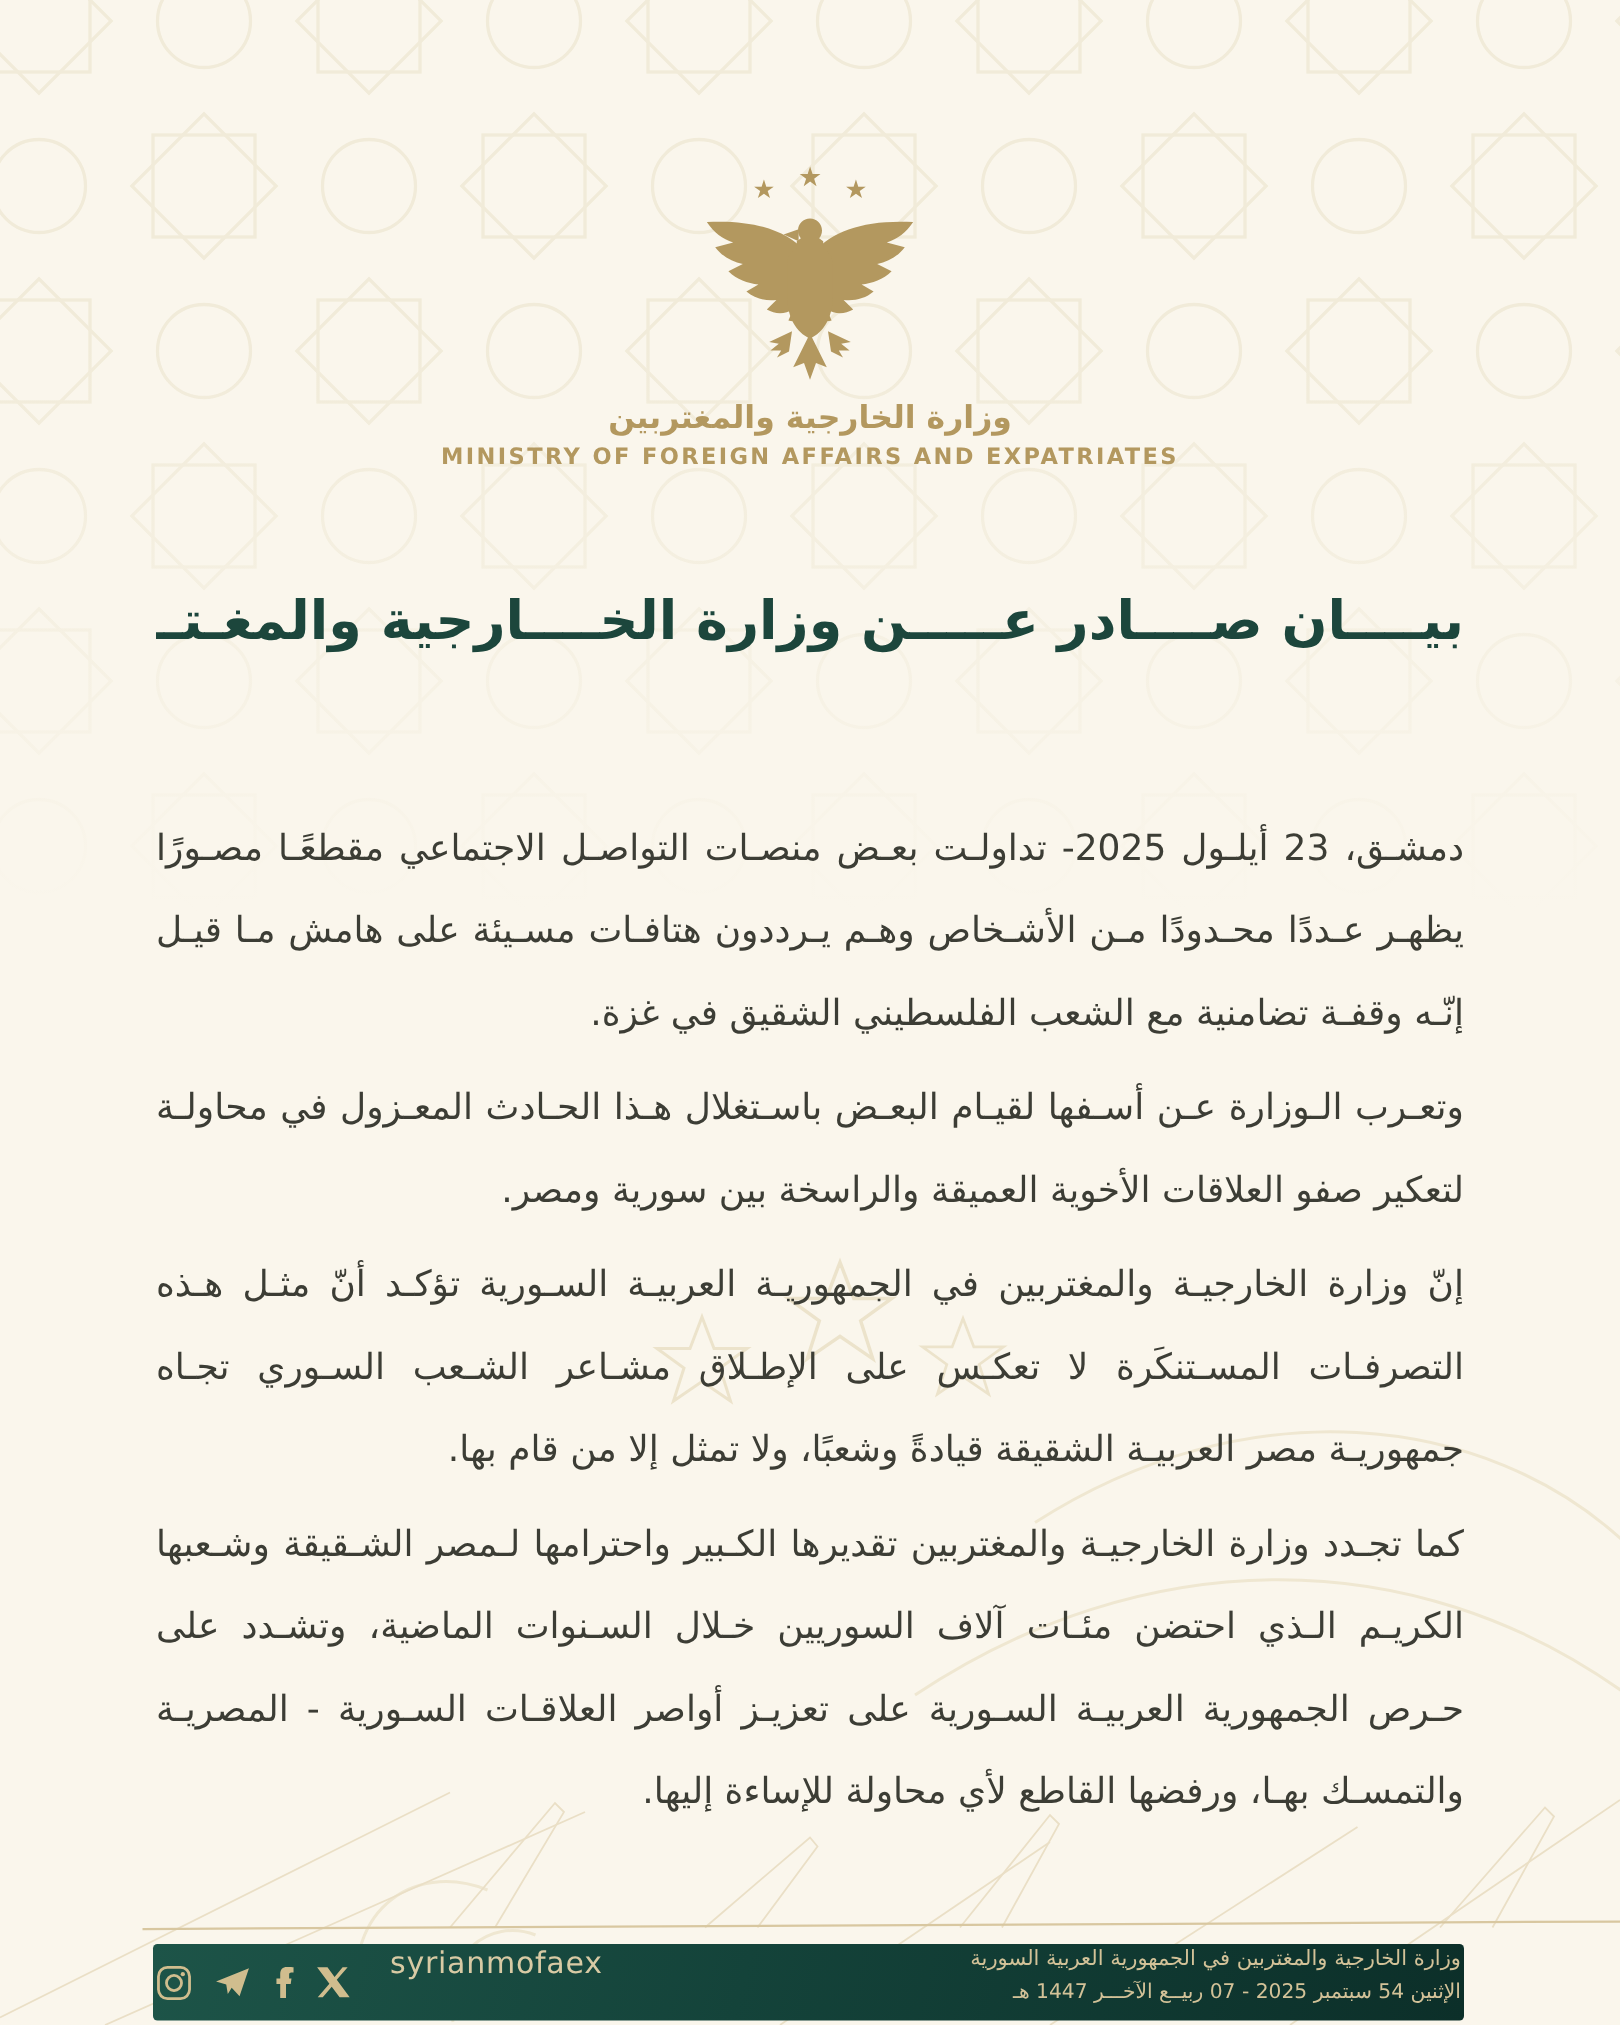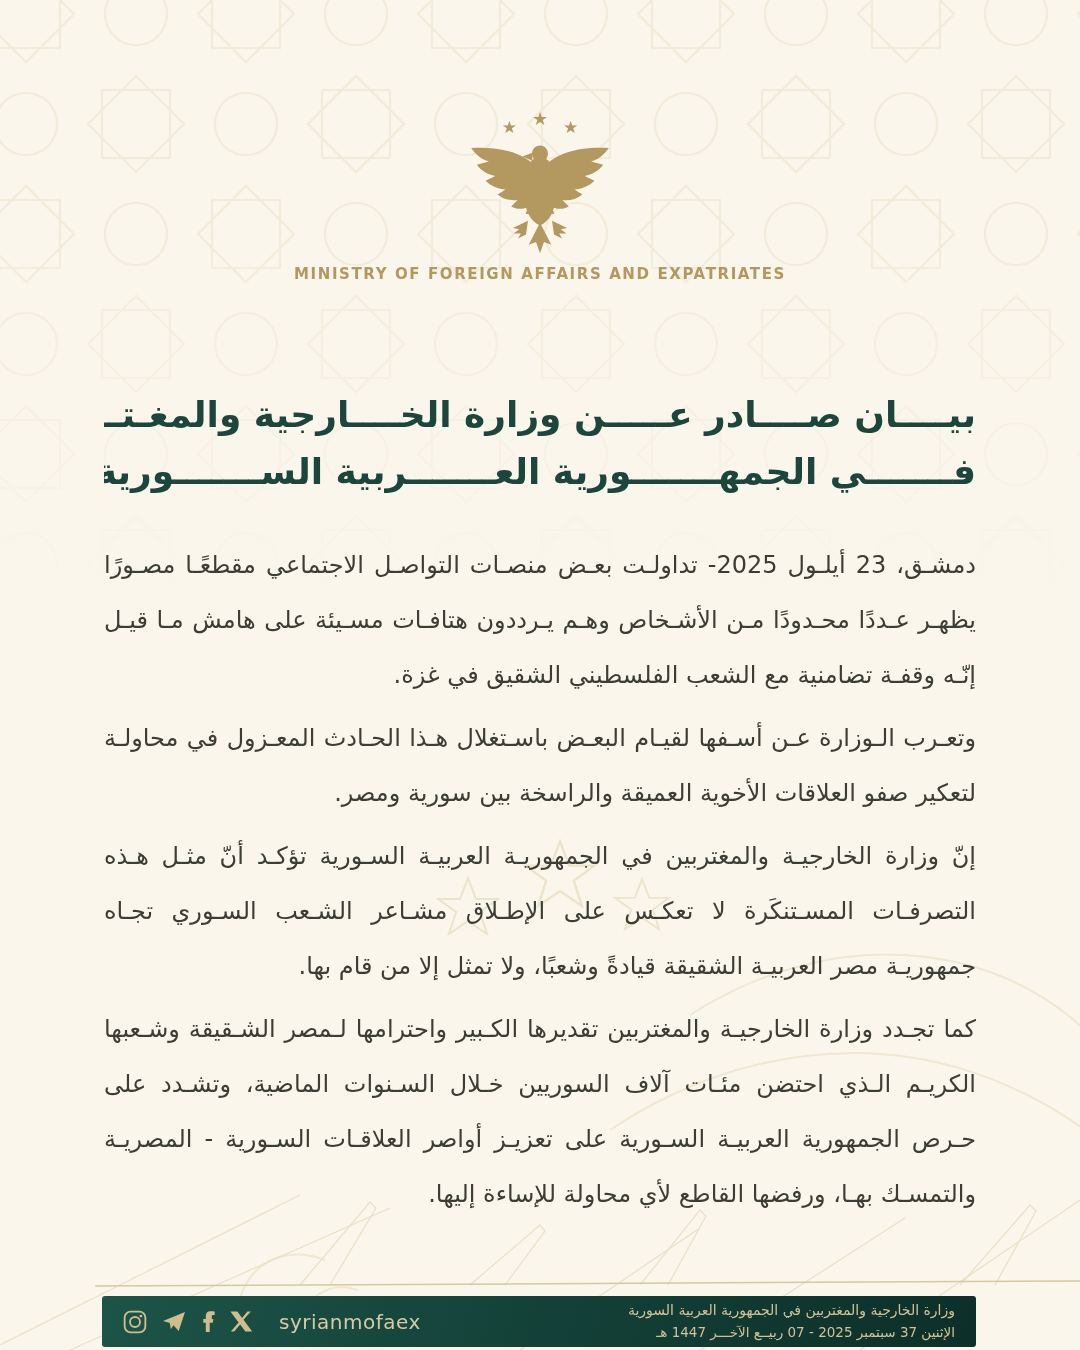--- a/index.html
+++ b/index.html
@@ -45,21 +45,21 @@
     position:absolute;top:538px;left:104px;right:104px;
     direction:rtl;color:#3c3d35;font-size:24px;z-index:2;
   }
   .statement p{margin:0 0 8px 0;line-height:55px;text-align:justify;}
 
   
   .footer-bar{
     position:absolute;left:102px;top:1296px;width:874px;height:51px;
     box-sizing:border-box;border-radius:3px;
     background:linear-gradient(105deg,#1d5448 0%,#14433a 45%,#0c2f29 100%);
-    display:flex;align-items:center;padding:0 21px;z-index:3;
+    display:flex;padding:0 2px;z-index:3;
   }
   .social{display:flex;align-items:center;gap:14px;}
   .social svg{display:block;}
   .handle{
     margin-left:26px;font-size:20px;letter-spacing:0.5px;color:#d8caa4;
   }
   .footer-meta{
     margin-left:auto;direction:rtl;text-align:right;color:#d3c298;
     line-height:1.55;
   }
@@ -128,26 +128,26 @@
         <path id="wingR" d="M113 40 C130 22 156 13 196 15 C190 24 183 29 174 32 L189 36 C183 44 175 48 166 50 L178 56 C171 63 162 66 153 67 L163 73 C156 79 147 81 138 80 L146 88 C139 92 131 92 124 88 L128 97 C122 99 116 96 113 91 C110 74 110 56 113 40 Z"></path>
         <use href="#wingR" transform="matrix(-1 0 0 1 220 0)"></use>
         <path d="M110 12 c5.5 0 10 4.5 10 10 0 2.5 -0.9 4.8 -2.4 6.6 L121 31 v6 c5 2.5 8 7.5 8 13.5 V77 c0 17 -7.5 30 -19 35 -11.5 -5 -19 -18 -19 -35 V50.5 c0 -6 3 -11 8 -13.5 v-6 l3.4 -2.4 C101 26.8 100 24.5 100 22 c0 -5.5 4.5 -10 10 -10 z"></path>
         <path d="M100.5 21 l-12.5 4.5 12.5 5.5 z"></path>
         <path d="M110 108 l-14 28 9 -3.5 5 14 5 -14 9 3.5 z"></path>
         <path d="M95 106 l-19 9 8 1.5 -7 5.5 9 0 -3.5 6 10 -5 z"></path>
         <path d="M125 106 l19 9 -8 1.5 7 5.5 -9 0 3.5 6 -10 -5 z"></path>
       </g>
     </svg>
   </div>
+  <div class="calligraphy">وزارة الخارجية والمغتربين</div>
   <div class="caption-en">MINISTRY OF FOREIGN AFFAIRS AND EXPATRIATES</div>
 </header>
 
 <section class="headline">
   <div class="headline-line">بيــــان صــــادر عـــــن وزارة الخــــارجية والمغـتــربين</div>
-  <div class="headline-line">فـــــــي الجمهـــــــورية العـــــــربية الســـــــورية</div>
 </section>
 
 <main class="statement">
   <p>دمشـق، 23 أيلـول 2025- تداولـت بعـض منصـات التواصـل الاجتماعي مقطعًـا مصـورًا يظهـر عـددًا محـدودًا مـن الأشـخاص وهـم يـرددون هتافـات مسـيئة على هامش مـا قيـل إنّـه وقفـة تضامنية مع الشعب الفلسطيني الشقيق في غزة.</p>
   <p>وتعـرب الـوزارة عـن أسـفها لقيـام البعـض باسـتغلال هـذا الحـادث المعـزول في محاولـة لتعكير صفو العلاقات الأخوية العميقة والراسخة بين سورية ومصر.</p>
   <p>إنّ وزارة الخارجيـة والمغتربين في الجمهوريـة العربيـة السـورية تؤكـد أنّ مثـل هـذه التصرفـات المسـتنكَرة لا تعكـس على الإطـلاق مشـاعر الشـعب السـوري تجـاه جمهوريـة مصر العربيـة الشقيقة قيادةً وشعبًا، ولا تمثل إلا من قام بها.</p>
   <p>كما تجـدد وزارة الخارجيـة والمغتربين تقديرها الكـبير واحترامها لـمصر الشـقيقة وشـعبها الكريـم الـذي احتضن مئـات آلاف السوريين خـلال السـنوات الماضية، وتشـدد على حـرص الجمهورية العربيـة السـورية على تعزيـز أواصر العلاقـات السـورية - المصريـة والتمسـك بهـا، ورفضها القاطع لأي محاولة للإساءة إليها.</p>
 </main>
 
 <footer class="footer-bar">
@@ -171,15 +171,15 @@
     </span>
     <span>
       <svg width="24" height="21" viewBox="0 0 22 20" fill="#d0bd8e">
         <path d="M17.1 0.5 h3.2 L13.4 8.4 L21.6 19.5 h-6.4 L10.2 12.8 L4.5 19.5 H1.3 L8.7 11 L0.9 0.5 h6.6 L12 6.6 Z"></path>
       </svg>
     </span>
   </div>
   <div class="handle">syrianmofaex</div>
   <div class="footer-meta">
     <div class="meta-org">وزارة الخارجية والمغتربين في الجمهورية العربية السورية</div>
-    <div class="meta-date">الإثنين 37 سبتمبر 2025 - 07 ربيــع الآخـــر 1447 هـ</div>
+    <div class="meta-date">الإثنين 54 سبتمبر 2025 - 07 ربيــع الآخـــر 1447 هـ</div>
   </div>
 </footer>
 
 </body></html>

